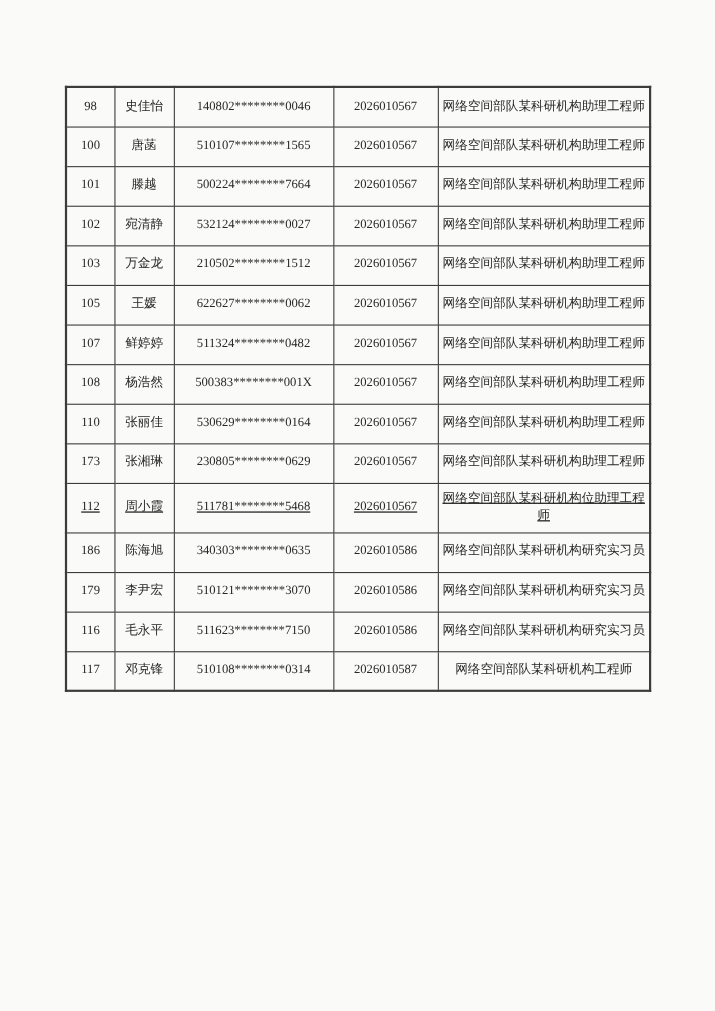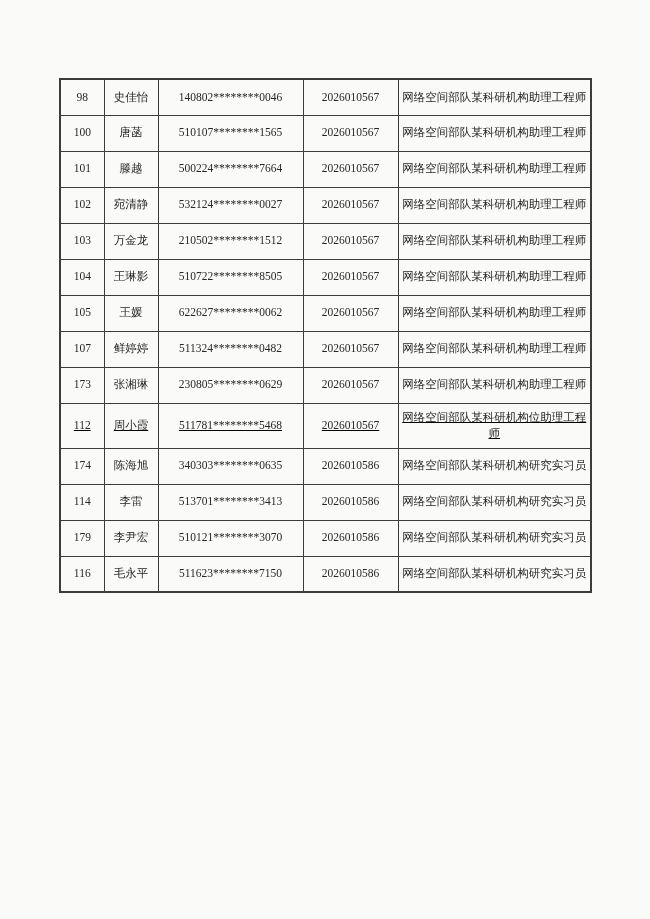--- a/index.html
+++ b/index.html
@@ -89,77 +89,84 @@
           <td>网络空间部队某科研机构助理工程师</td>
         </tr>
         <tr>
           <td>103</td>
           <td>万金龙</td>
           <td>210502********1512</td>
           <td>2026010567</td>
           <td>网络空间部队某科研机构助理工程师</td>
         </tr>
         <tr>
-          <td>104</td>
-          <td>王琳影</td>
-          <td>510722********8505</td>
-          <td>2026010567</td>
-          <td>网络空间部队某科研机构助理工程师</td>
-        </tr>
-        <tr>
           <td>105</td>
           <td>王媛</td>
           <td>622627********0062</td>
           <td>2026010567</td>
           <td>网络空间部队某科研机构助理工程师</td>
         </tr>
         <tr>
           <td>107</td>
           <td>鲜婷婷</td>
           <td>511324********0482</td>
+          <td>2026010567</td>
+          <td>网络空间部队某科研机构助理工程师</td>
+        </tr>
+        <tr>
+          <td>108</td>
+          <td>杨浩然</td>
+          <td>500383********001X</td>
+          <td>2026010567</td>
+          <td>网络空间部队某科研机构助理工程师</td>
+        </tr>
+        <tr>
+          <td>110</td>
+          <td>张丽佳</td>
+          <td>530629********0164</td>
           <td>2026010567</td>
           <td>网络空间部队某科研机构助理工程师</td>
         </tr>
         <tr>
           <td>173</td>
           <td>张湘琳</td>
           <td>230805********0629</td>
           <td>2026010567</td>
           <td>网络空间部队某科研机构助理工程师</td>
         </tr>
         <tr class="tall">
           <td>112</td>
           <td>周小霞</td>
           <td>511781********5468</td>
           <td>2026010567</td>
           <td>网络空间部队某科研机构位助理工程师</td>
         </tr>
         <tr>
-          <td>174</td>
+          <td>186</td>
           <td>陈海旭</td>
           <td>340303********0635</td>
-          <td>2026010586</td>
-          <td>网络空间部队某科研机构研究实习员</td>
-        </tr>
-        <tr>
-          <td>114</td>
-          <td>李雷</td>
-          <td>513701********3413</td>
           <td>2026010586</td>
           <td>网络空间部队某科研机构研究实习员</td>
         </tr>
         <tr>
           <td>179</td>
           <td>李尹宏</td>
           <td>510121********3070</td>
           <td>2026010586</td>
           <td>网络空间部队某科研机构研究实习员</td>
         </tr>
         <tr>
           <td>116</td>
           <td>毛永平</td>
           <td>511623********7150</td>
           <td>2026010586</td>
           <td>网络空间部队某科研机构研究实习员</td>
         </tr>
+        <tr>
+          <td>117</td>
+          <td>邓克锋</td>
+          <td>510108********0314</td>
+          <td>2026010587</td>
+          <td>网络空间部队某科研机构工程师</td>
+        </tr>
       </tbody>
   </table>
 </div>
 
 </body></html>

